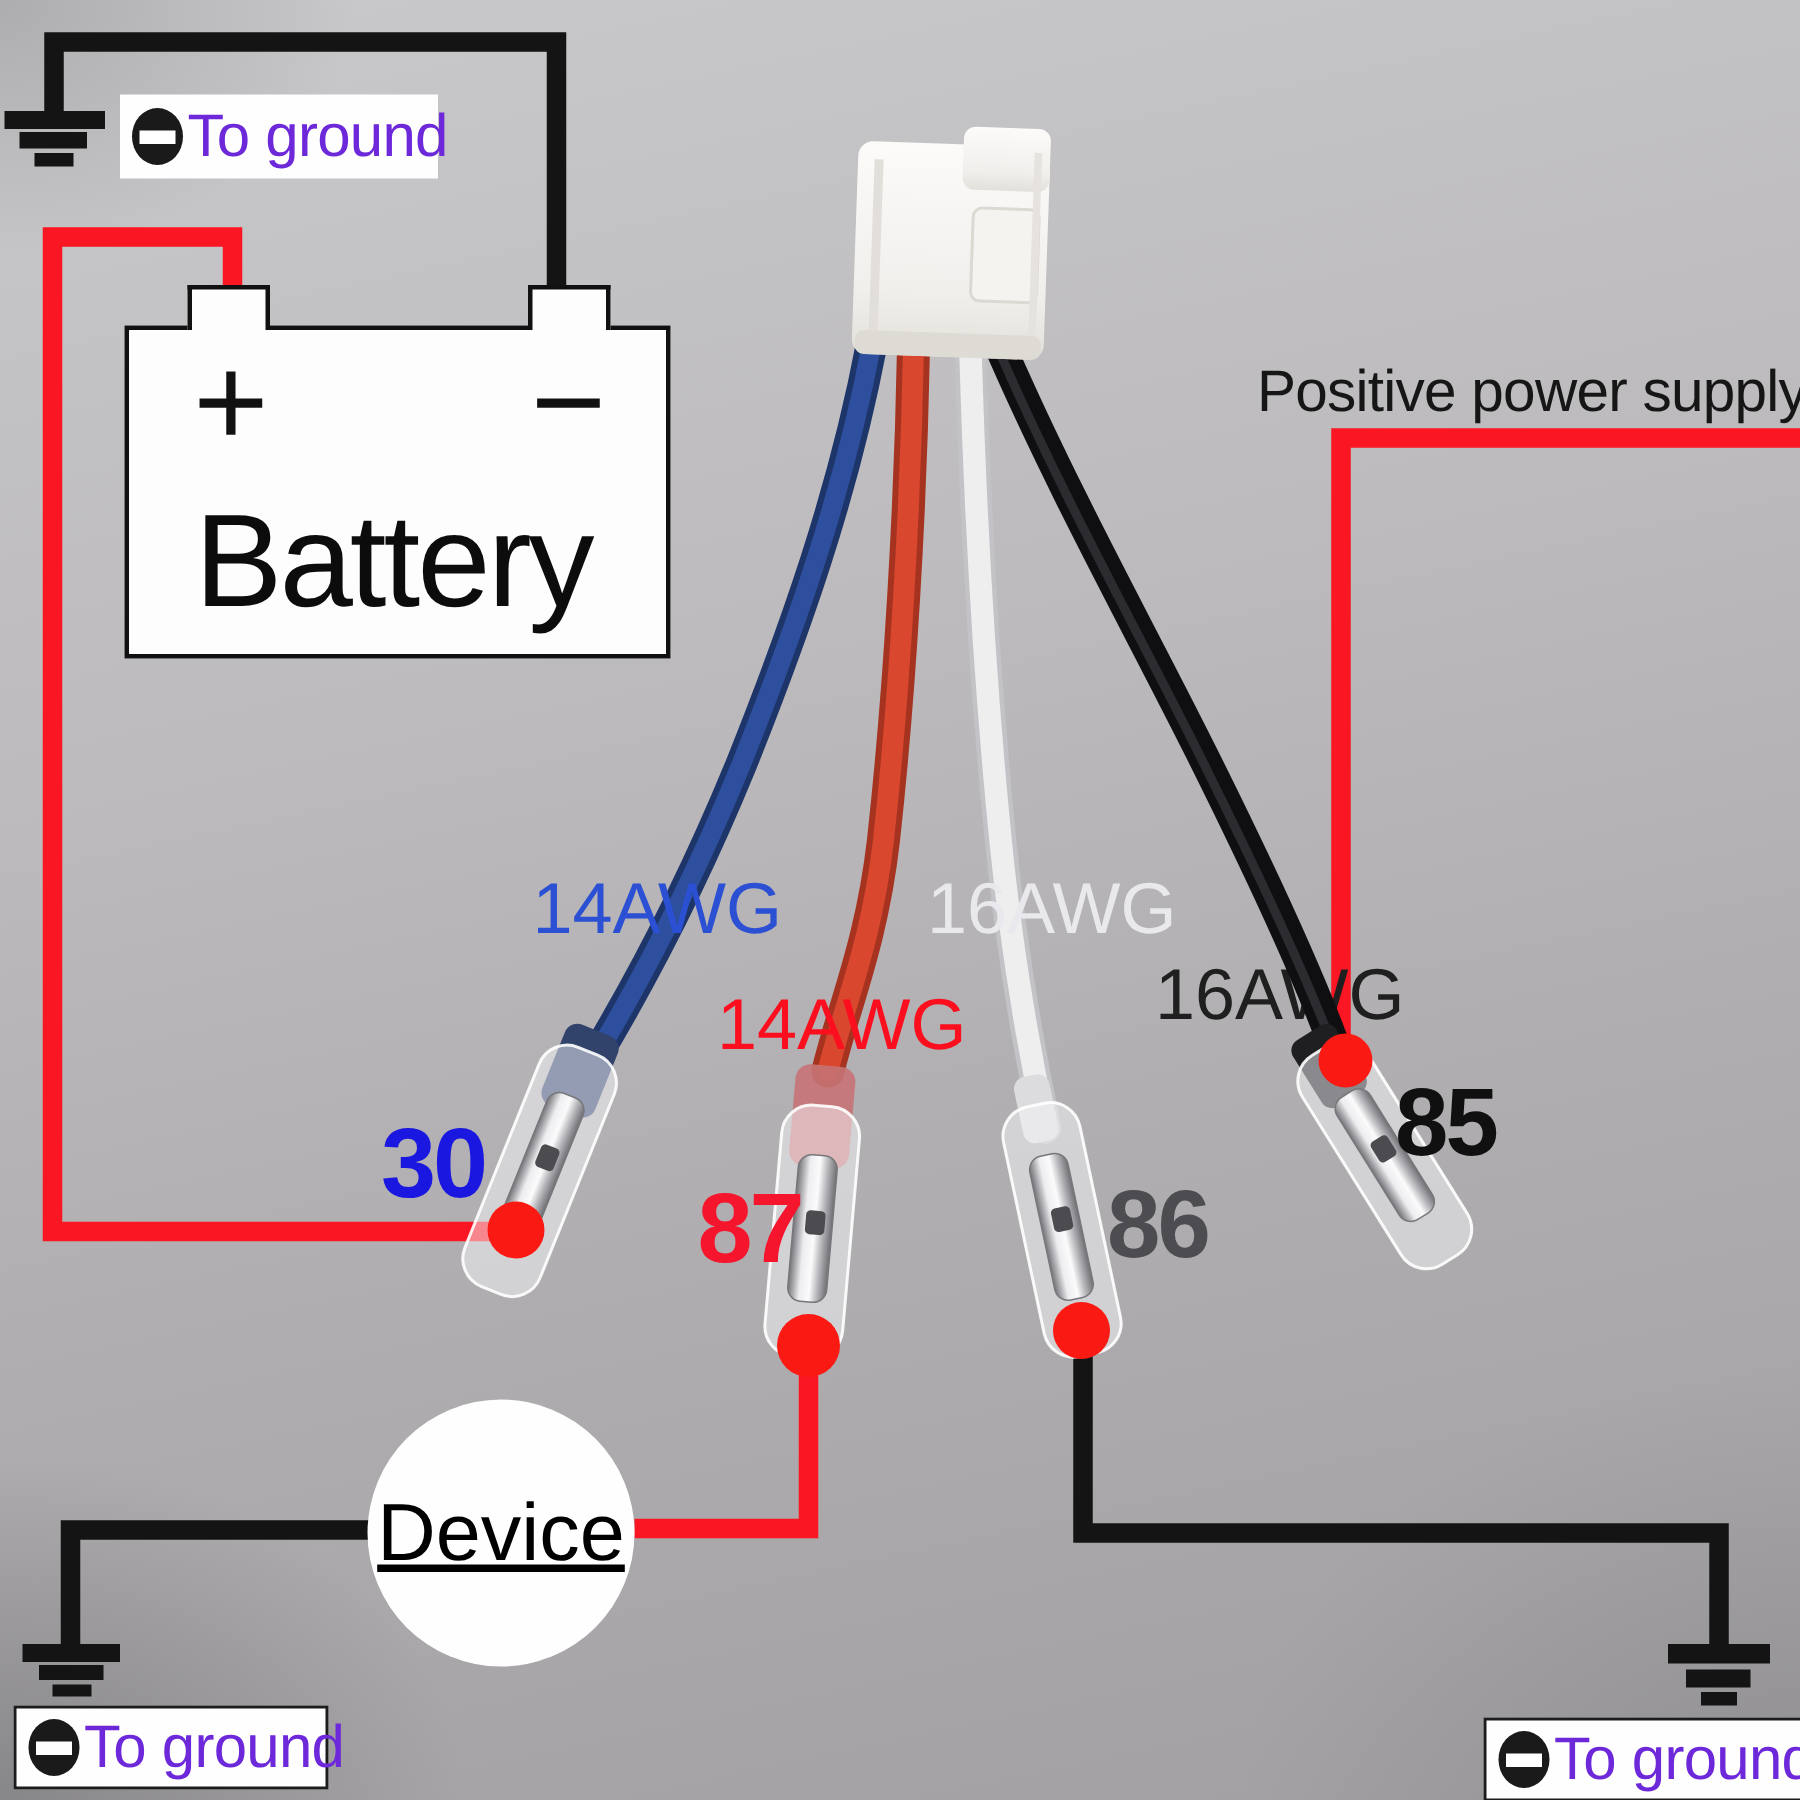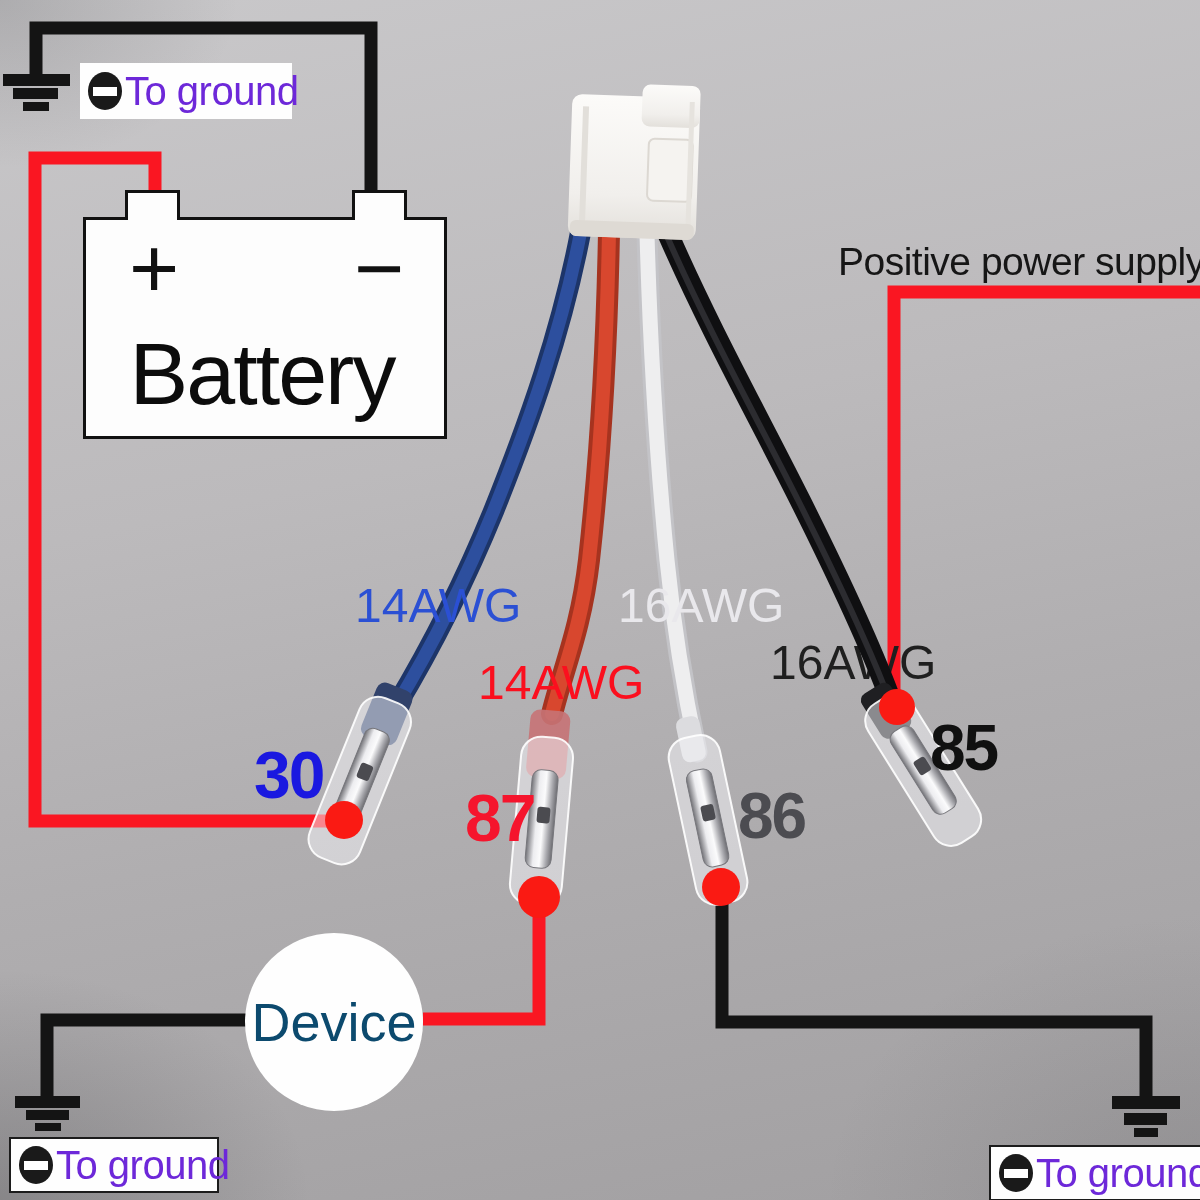--- a/index.html
+++ b/index.html
@@ -33,21 +33,21 @@
   #bat-term-pos { left:125px; } #bat-term-neg { left:352px; }
   .bat-sign { position:absolute; width:110px; top:222px; text-align:center;
               font-size:86px; line-height:92px; color:#111; }
   #bat-plus  { left:99px; } #bat-minus { left:324px; }
   #battery-word { position:absolute; left:83px; top:324px; width:358px; text-align:center;
                   font-size:88px; line-height:100px; letter-spacing:-2px; color:#0c0c0c; }
 
   
   #device { position:absolute; left:245px; top:933px; width:178px; height:178px;
             background:#fefefe; border-radius:50%; display:flex; align-items:center;
-            justify-content:center; font-size:54px; color:#0c4a6e; }
+            justify-content:center; font-size:54px; color:#000000;text-decoration:underline; }
 
   
   #pps { position:absolute; left:838px; top:240px; font-size:39px; color:#161616;
          white-space:nowrap; letter-spacing:-0.5px; }
 
   svg text { font-family:"Liberation Sans", sans-serif; }
 </style>
 </head>
 <body>
 

